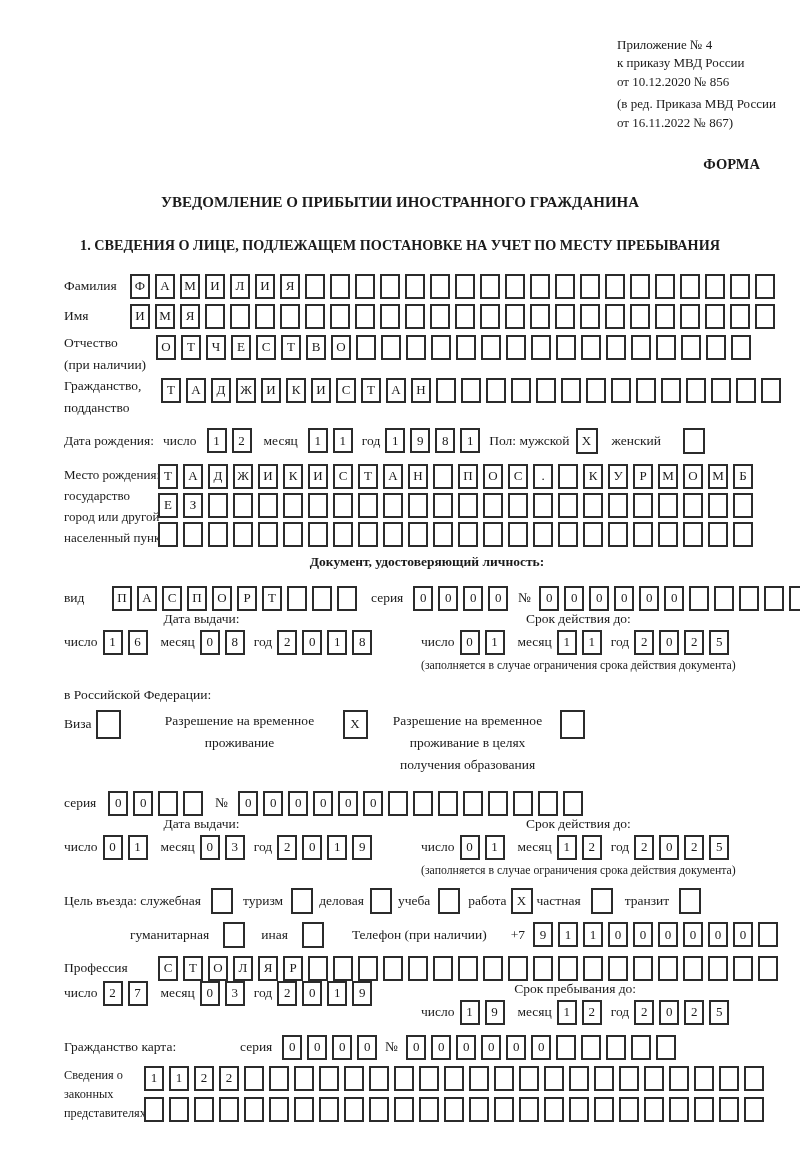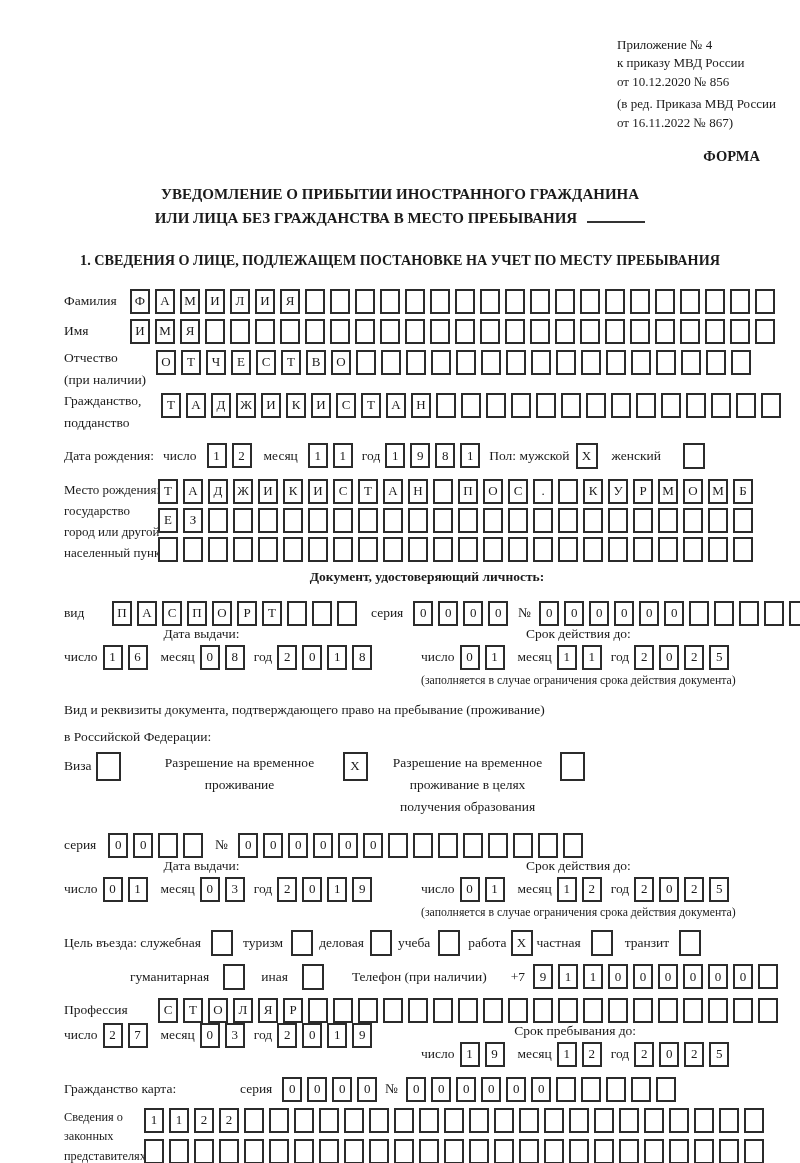--- a/index.html
+++ b/index.html
@@ -3,21 +3,21 @@
 <meta charset="utf-8">
 <style>
   html,body{margin:0;padding:0;background:#fff;}
   body{
     width:800px;height:1163px;
     font-family:"Liberation Serif","DejaVu Serif",serif;
     color:#1a1a1a;font-size:13.5px;position:relative;overflow:hidden;
   }
   .appendix{margin:36px 0 0 617px;line-height:1.42;font-size:13px;}
   .appendix .grp2{margin-top:4px;}
-  .forma{margin-top:16px;padding-right:40px;text-align:right;font-weight:bold;font-size:14.5px;}
+  .forma{margin-top:24px;padding-right:40px;text-align:right;font-weight:bold;font-size:14.5px;}
   .title{margin-top:18px;text-align:center;font-weight:bold;font-size:15px;line-height:1.55;}
   .underline-slot{display:inline-block;width:58px;border-bottom:2px solid #333;margin-left:10px;vertical-align:baseline;}
   .sect{margin-top:22px;text-align:center;font-weight:bold;font-size:14.2px;}
   .form{padding-left:64px;padding-right:10px;}
   .row{display:flex;align-items:center;}
   .row.top{align-items:flex-start;}
   .lab{flex:none;}
   .cells{display:flex;gap:5px;flex:none;}
   .cell{
     flex:none;box-sizing:border-box;width:20px;height:25px;
@@ -44,21 +44,20 @@
   <div class="grp2">
     <div>(в ред. Приказа МВД России</div>
     <div>от 16.11.2022 № 867)</div>
   </div>
 </div>
 
 <div class="forma">ФОРМА</div>
 
 <div class="title">
   <div>УВЕДОМЛЕНИЕ О ПРИБЫТИИ ИНОСТРАННОГО ГРАЖДАНИНА</div>
-  <div><span>ИЛИ ЛИЦА БЕЗ ГРАЖДАНСТВА В МЕСТО ПРЕБЫВАНИЯ</span><span class="underline-slot"></span></div>
 </div>
 
 <div class="sect">1. СВЕДЕНИЯ О ЛИЦЕ, ПОДЛЕЖАЩЕМ ПОСТАНОВКЕ НА УЧЕТ ПО МЕСТУ ПРЕБЫВАНИЯ</div>
 
 <div class="form">
 
   <div class="row" style="margin-top:20px;">
     <div class="lab" style="width:66px;">Фамилия</div>
     <div class="cells">
         <span class="cell">Ф</span>
@@ -388,21 +387,20 @@
             <span class="cell">0</span>
             <span class="cell">2</span>
             <span class="cell">5</span>
           </span>
       </div>
       <div class="note" style="margin-top:3px;">(заполняется в случае ограничения срока действия документа)</div>
     </div>
   </div>
 
   <div style="margin-top:8px;line-height:2.0;">
-    <div>Вид и реквизиты документа, подтверждающего право на пребывание (проживание)</div>
     <div>в Российской Федерации:</div>
   </div>
 
   <div class="row top" style="margin-top:2px;">
     <div class="row">
       <span>Виза</span>
       <span class="cells cb-lg" style="margin-left:4px;">
           <span class="cell"></span>
         </span>
     </div>

